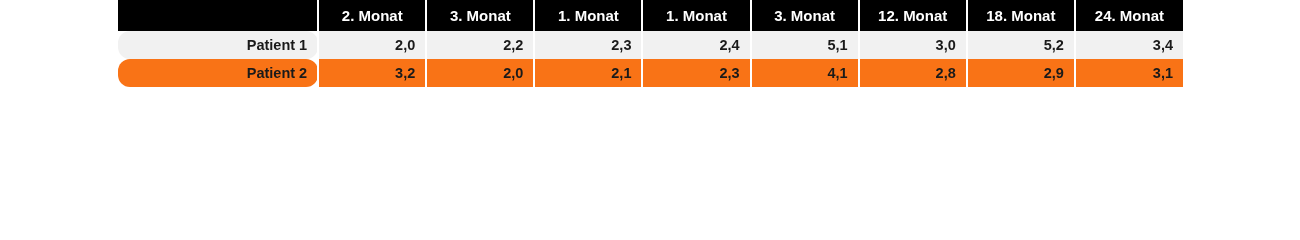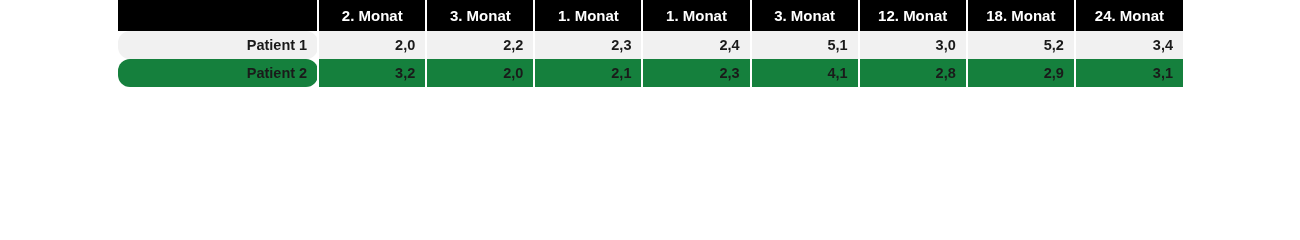--- a/index.html
+++ b/index.html
@@ -64,21 +64,21 @@
   tbody tr td.row-label {
     text-align: right;
     padding-left: 12px;
     border-radius: 12px;
   }
   tbody tr td.last-col {
     border-right: none;
   }
 
   tbody tr.row-odd td { background: #f1f1f1; }
-  tbody tr.row-even td { background: #15803d; }
+  tbody tr.row-even td { background: #f97316; }
 </style>
 </head>
 <body>
 
 <div id="table-wrap">
   <table class="data-table">
     <colgroup>
       <col class="label-col">
       <col class="month-col">
       <col class="month-col">

